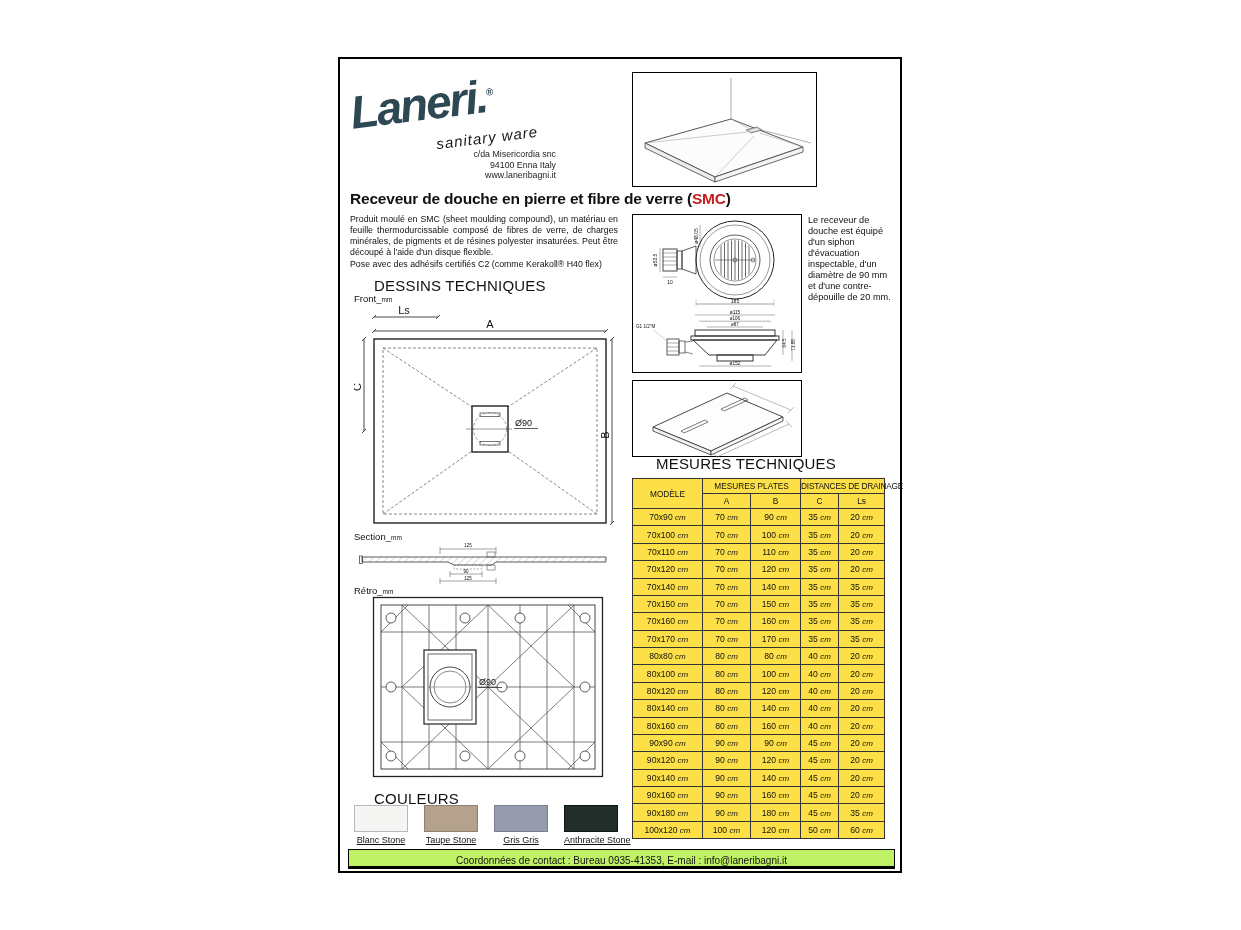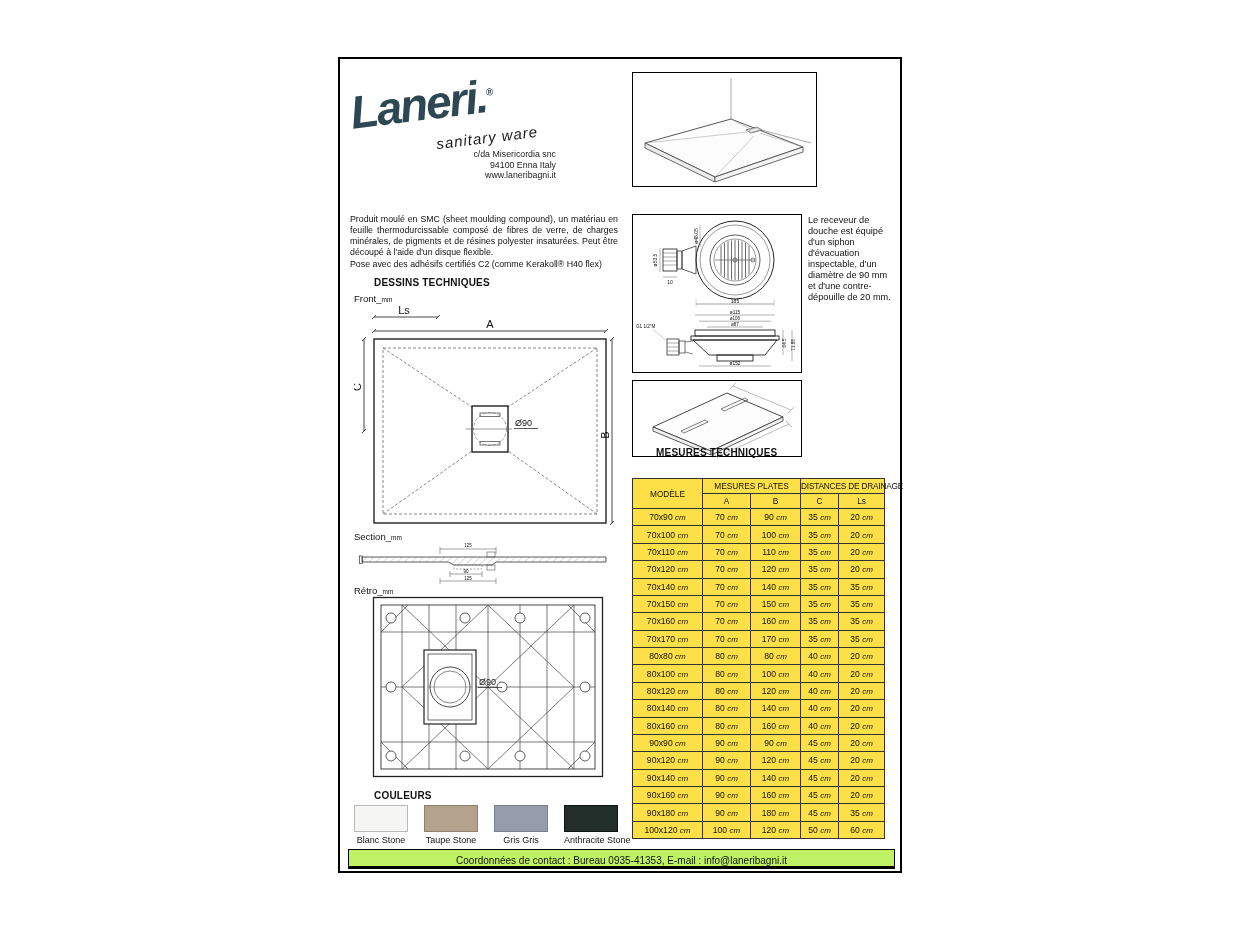--- a/index.html
+++ b/index.html
@@ -14,23 +14,23 @@
   .brand sup { font-size:10px; letter-spacing:0; }
   .tagline { left:96px; top:70px; font-size:15px; font-style:italic; color:#1a1a1a; transform:rotate(-7deg); letter-spacing:1px; white-space:nowrap; }
   .address { left:20px; top:90px; width:196px; text-align:right; font-size:8.8px; line-height:10.6px; color:#222; }
   .hero-box { left:292px; top:13px; width:185px; height:115px; border:1.5px solid #000; background:#fff; }
 
   
   .title { left:10px; top:131px; width:545px; font-size:15.5px; font-weight:bold; letter-spacing:-0.2px; }
   .intro { left:10px; top:155px; width:268px; font-size:8.8px; line-height:11px; text-align:justify; }
   .intro .p2 { margin-top:1px; text-align:left; }
 
-  .h-section { font-size:10px; font-weight:bold; letter-spacing:0.2px;padding-left:24px; }
+  .h-section { font-size:15px; font-weight:normal; letter-spacing:0.2px;padding-left:24px; }
   .dessins-title { left:10px; top:218px; }
-  .mesures-title { left:292px; top:388px; }
+  .mesures-title { left:292px; top:396px; }
   .couleurs-title { left:10px; top:731px; }
 
   .draw-label { font-size:9.5px; color:#111; }
   .draw-label .u { font-size:6.5px; }
   .front-label { left:14px; top:234px; }
   .section-label { left:14px; top:472px; }
   .retro-label { left:14px; top:526px; }
 
   .front-svg { left:14px; top:246px; }
   .section-svg { left:14px; top:482px; }
@@ -46,21 +46,21 @@
   table.measures { border-collapse:collapse; table-layout:fixed; width:252px; background:#fde047; border:1.5px solid #222; }
   table.measures th, table.measures td { border:1px solid #333; text-align:center; font-weight:normal; }
   table.measures thead th { font-size:8.3px; padding:2px 0; }
   th.grp-drain { font-size:6.7px; letter-spacing:-0.2px; white-space:nowrap; }
   th.model-h { font-size:8.5px; }
   table.measures td { font-size:8.6px; padding:3.2px 0; white-space:nowrap; }
   .unit { font-style:italic; font-size:8px; }
 
   
   .swatches { left:14px; top:746px; display:flex; gap:16px; }
-  .swatch { width:54px; }
+  .swatch { width:54px;text-decoration:underline; }
   .swatch-box { width:54px; height:27px; border:1px solid #999; }
   .swatch-label { margin-top:3px; font-size:9px; text-align:center; white-space:nowrap; }
 
   
   .footer-box { left:8px; top:790px; width:547px; height:20px; border:1.5px solid #000; border-bottom-width:3px; background:#bef264; text-align:center; }
   .footer-box span { font-size:10px; line-height:17px; }
 
   svg { display:block; }
   svg text { font-family:"Liberation Sans", sans-serif; fill:#111; }
 </style>
@@ -88,20 +88,21 @@
       <polygon points="82,104 82,109 170,79 170,74" fill="#f3f3f3" stroke="#444" stroke-width="0.8"></polygon>
       <line x1="12" y1="70" x2="114" y2="59" stroke="#999" stroke-width="0.5"></line>
       <line x1="98" y1="46" x2="119" y2="57" stroke="#999" stroke-width="0.5"></line>
       <line x1="170" y1="74" x2="127" y2="60" stroke="#999" stroke-width="0.5"></line>
       <line x1="82" y1="104" x2="121" y2="63" stroke="#999" stroke-width="0.5"></line>
       <polygon points="113,57 124,54 129,57 118,60" fill="#f2f2f2" stroke="#555" stroke-width="0.7"></polygon>
       <polygon points="115.5,57.2 123.5,55.1 126.6,57 118.6,59" fill="none" stroke="#777" stroke-width="0.4"></polygon>
     </svg>
   </div>
 
+  <div class="title"><span>Receveur de douche en pierre et fibre de verre (</span><span style="color: rgb(196, 31, 31);">SMC</span><span>)</span></div>
 
   <div class="intro">
     <div class="p1">Produit moulé en SMC (sheet moulding compound), un matériau en feuille thermodurcissable composé de fibres de verre, de charges minérales, de pigments et de résines polyester insaturées. Peut être découpé à l'aide d'un disque flexible.</div>
     <div class="p2">Pose avec des adhésifs certifiés C2 (comme Kerakoll® H40 flex)</div>
   </div>
 
   <div class="h-section dessins-title">DESSINS TECHNIQUES</div>
 
   <div class="draw-label front-label"><span>Front_</span><span class="u">mm</span></div>
   <svg class="front-svg" width="262" height="230" viewBox="0 0 262 230">

